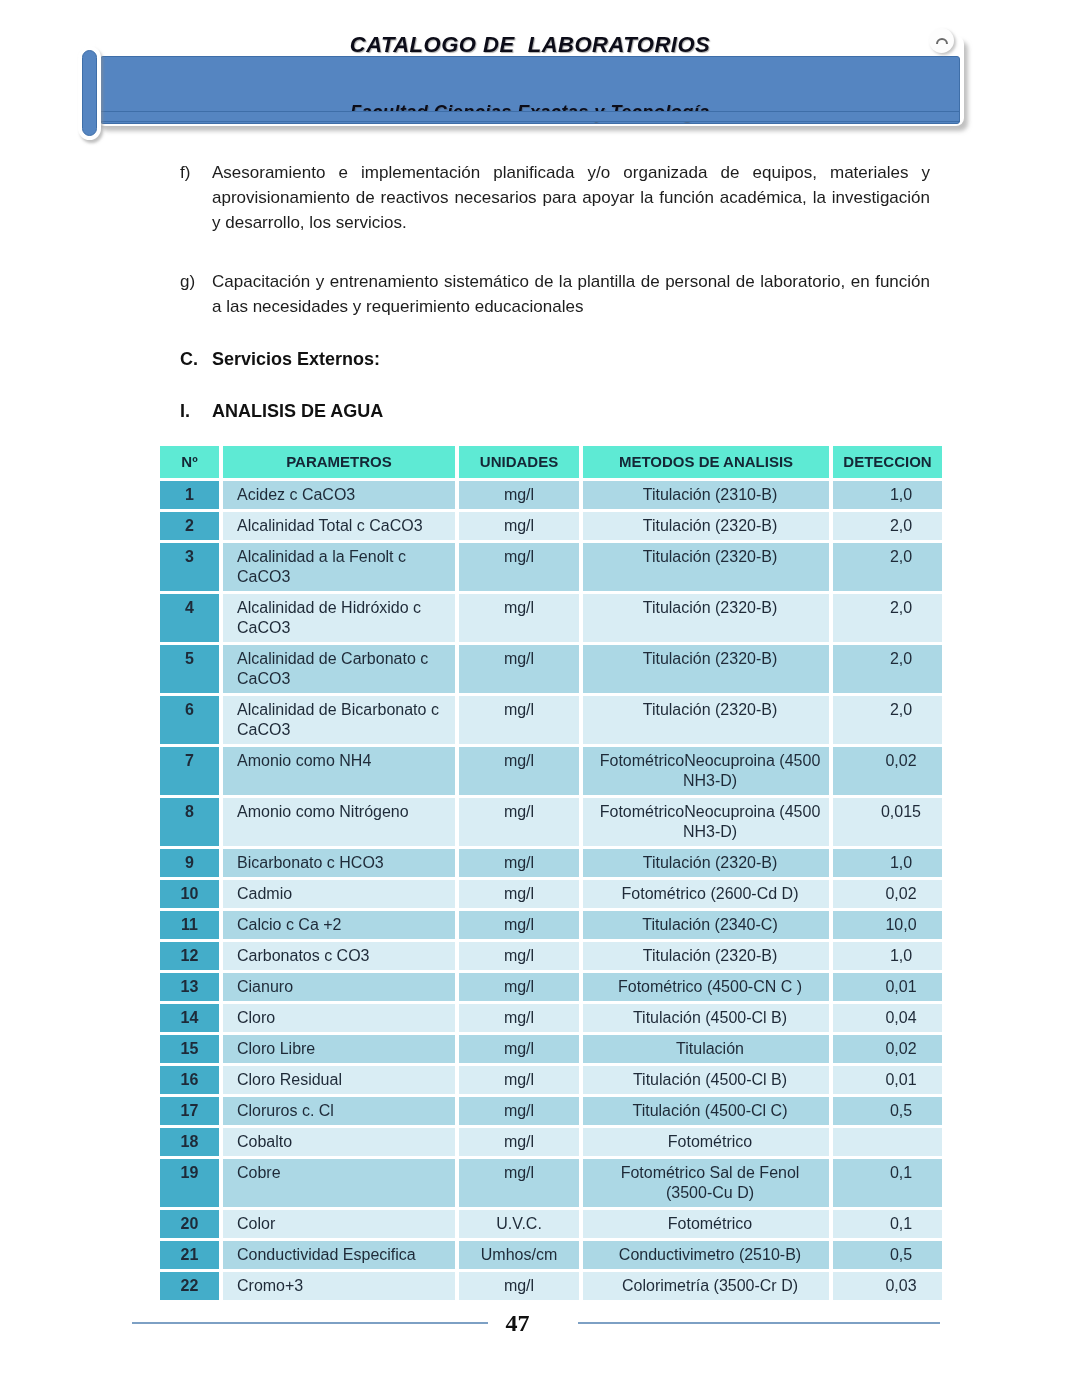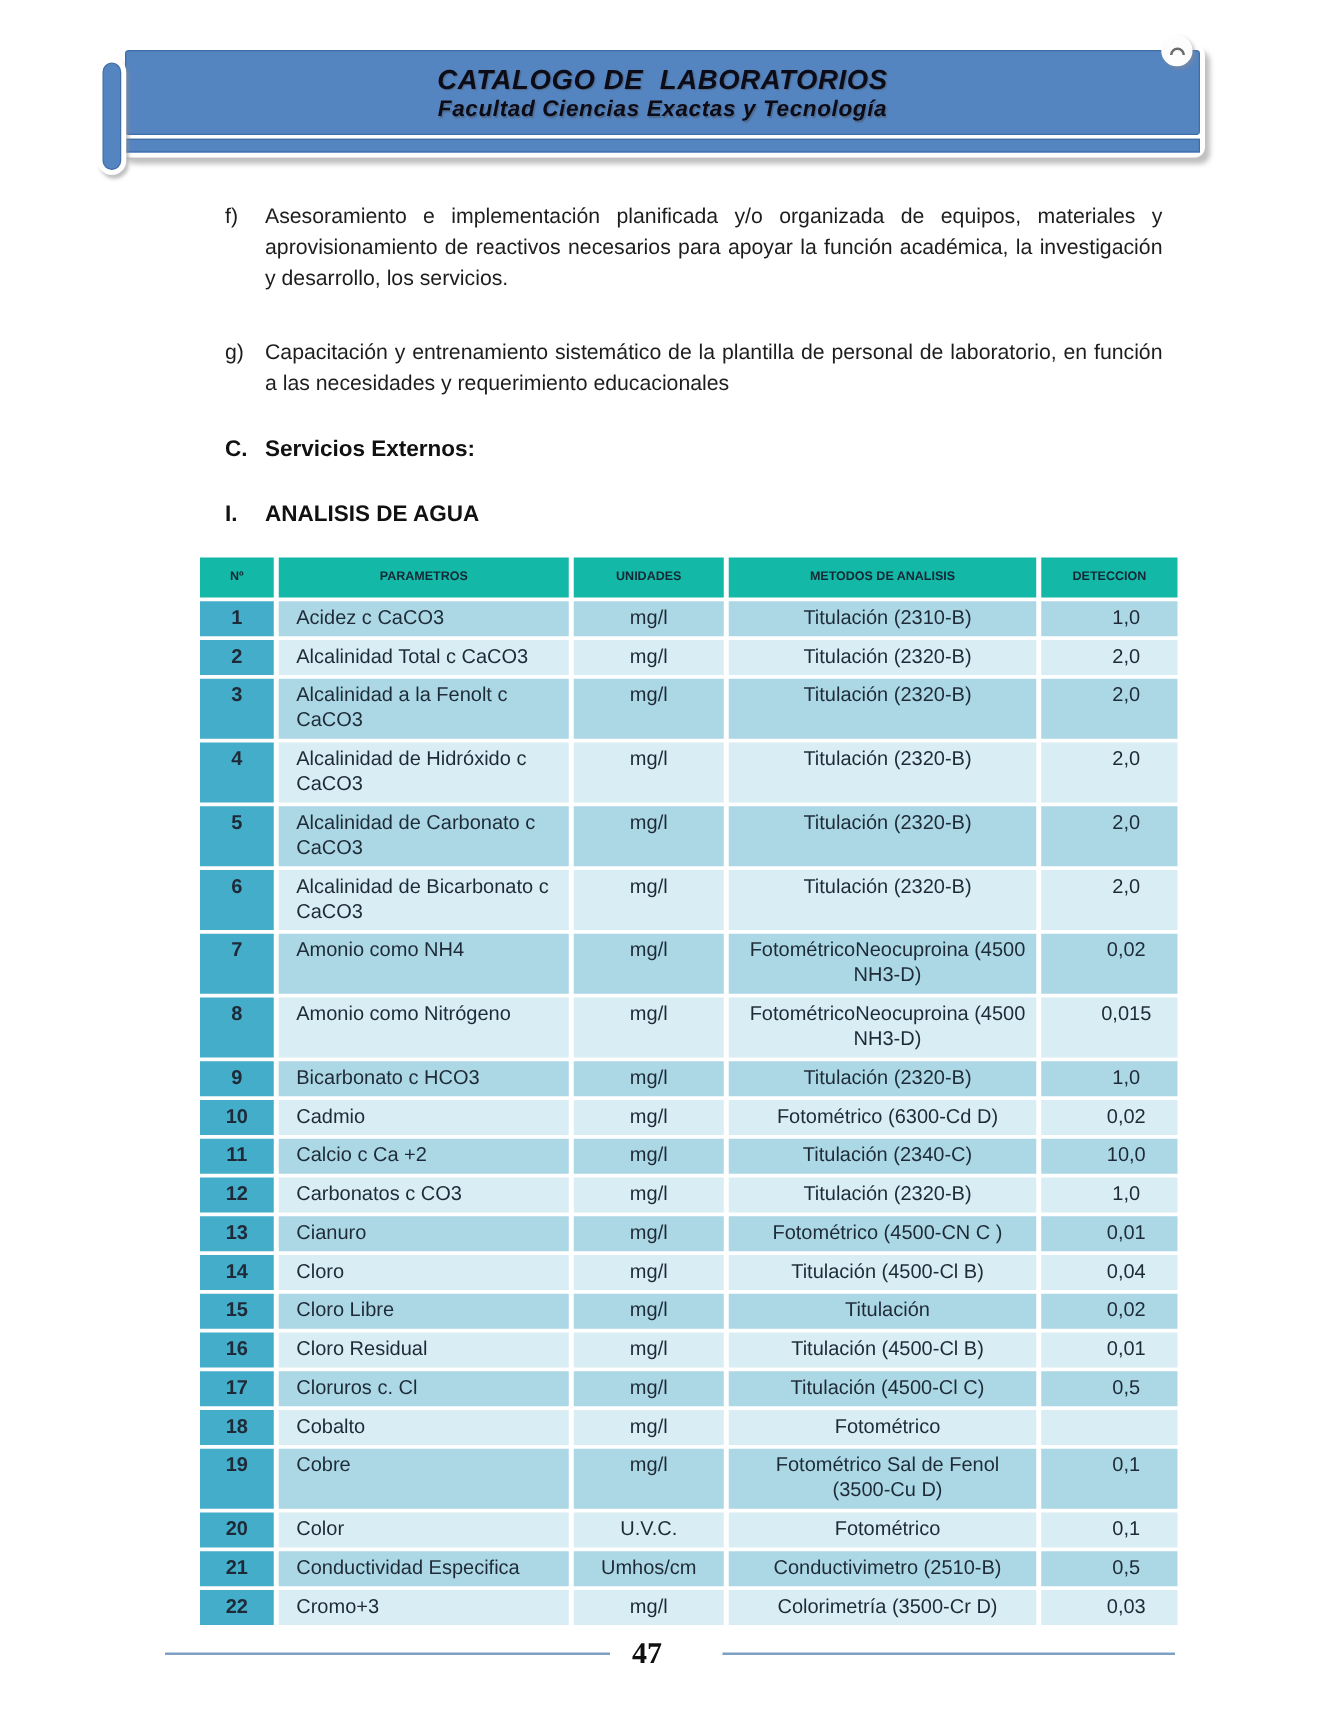--- a/index.html
+++ b/index.html
@@ -9,23 +9,23 @@
   }
 
   
   .banner { position:absolute; left:74px; top:28px; width:894px; height:110px; }
   .scroll-main {
     position:absolute; left:22px; top:8px; width:868px; height:90px;
     background:#ffffff; border-radius:8px;
     box-shadow:4px 5px 4px rgba(140,140,140,0.55);
   }
   .scroll-face {
-    position:absolute; left:4px; top:4px; right:4px; height:66px;
+    position:absolute; left:4px; top:20px; right:4px; height:66px;
     background:#5585c1; border:1px solid #3e6ea8; border-radius:3px;
-    display:flex; flex-direction:column; align-items:center; justify-content:center;
+    display:flex; flex-direction:column; align-items:center; justify-content:flex-end;gap:44px;
   }
   .scroll-strip {
     position:absolute; left:4px; bottom:4px; right:4px; height:9px;
     background:#5585c1; border:1px solid #3e6ea8;
   }
   .left-roll {
     position:absolute; left:4px; top:18px; width:23px; height:94px;
     background:#ffffff; border-radius:12px;
     box-shadow:2px 3px 3px rgba(140,140,140,0.55);
   }
@@ -64,21 +64,21 @@
   .heading-i { margin-top:31px; }
 
   
   .table-wrap { margin:21px 0 0 156px; }
   table.analysis {
     border-collapse:separate; border-spacing:4px 3px; table-layout:fixed;
     width:778px; font-size:16px; line-height:20px; color:#1e2a38;
   }
   .analysis th, .analysis td { vertical-align:top; overflow:hidden; }
   .analysis th {
-    background:#14b8a6; color:#142736; font-weight:bold; font-size:10px;
+    background:#5eead4; color:#142736; font-weight:bold; font-size:15px;
     text-align:center; padding:6px 2px;
   }
   .analysis th:nth-child(1) { width:55px; }
   .analysis th:nth-child(2) { width:228px; }
   .analysis th:nth-child(3) { width:116px; }
   .analysis th:nth-child(4) { width:242px; }
   .analysis th:nth-child(5) { width:105px; }
   .analysis td { padding:4px 4px; }
   .analysis td:nth-child(1) { background:#44adc9; font-weight:bold; text-align:center; }
   .analysis td:nth-child(2) { text-align:left; padding-left:14px; padding-right:8px; }
@@ -217,21 +217,21 @@
               <td>9</td>
               <td>Bicarbonato c HCO3</td>
               <td>mg/l</td>
               <td>Titulación (2320-B)</td>
               <td>1,0</td>
             </tr>
             <tr class="row-light">
               <td>10</td>
               <td>Cadmio</td>
               <td>mg/l</td>
-              <td>Fotométrico  (6300-Cd D)</td>
+              <td>Fotométrico  (2600-Cd D)</td>
               <td>0,02</td>
             </tr>
             <tr class="row-dark">
               <td>11</td>
               <td>Calcio c Ca +2</td>
               <td>mg/l</td>
               <td>Titulación (2340-C)</td>
               <td>10,0</td>
             </tr>
             <tr class="row-light">

